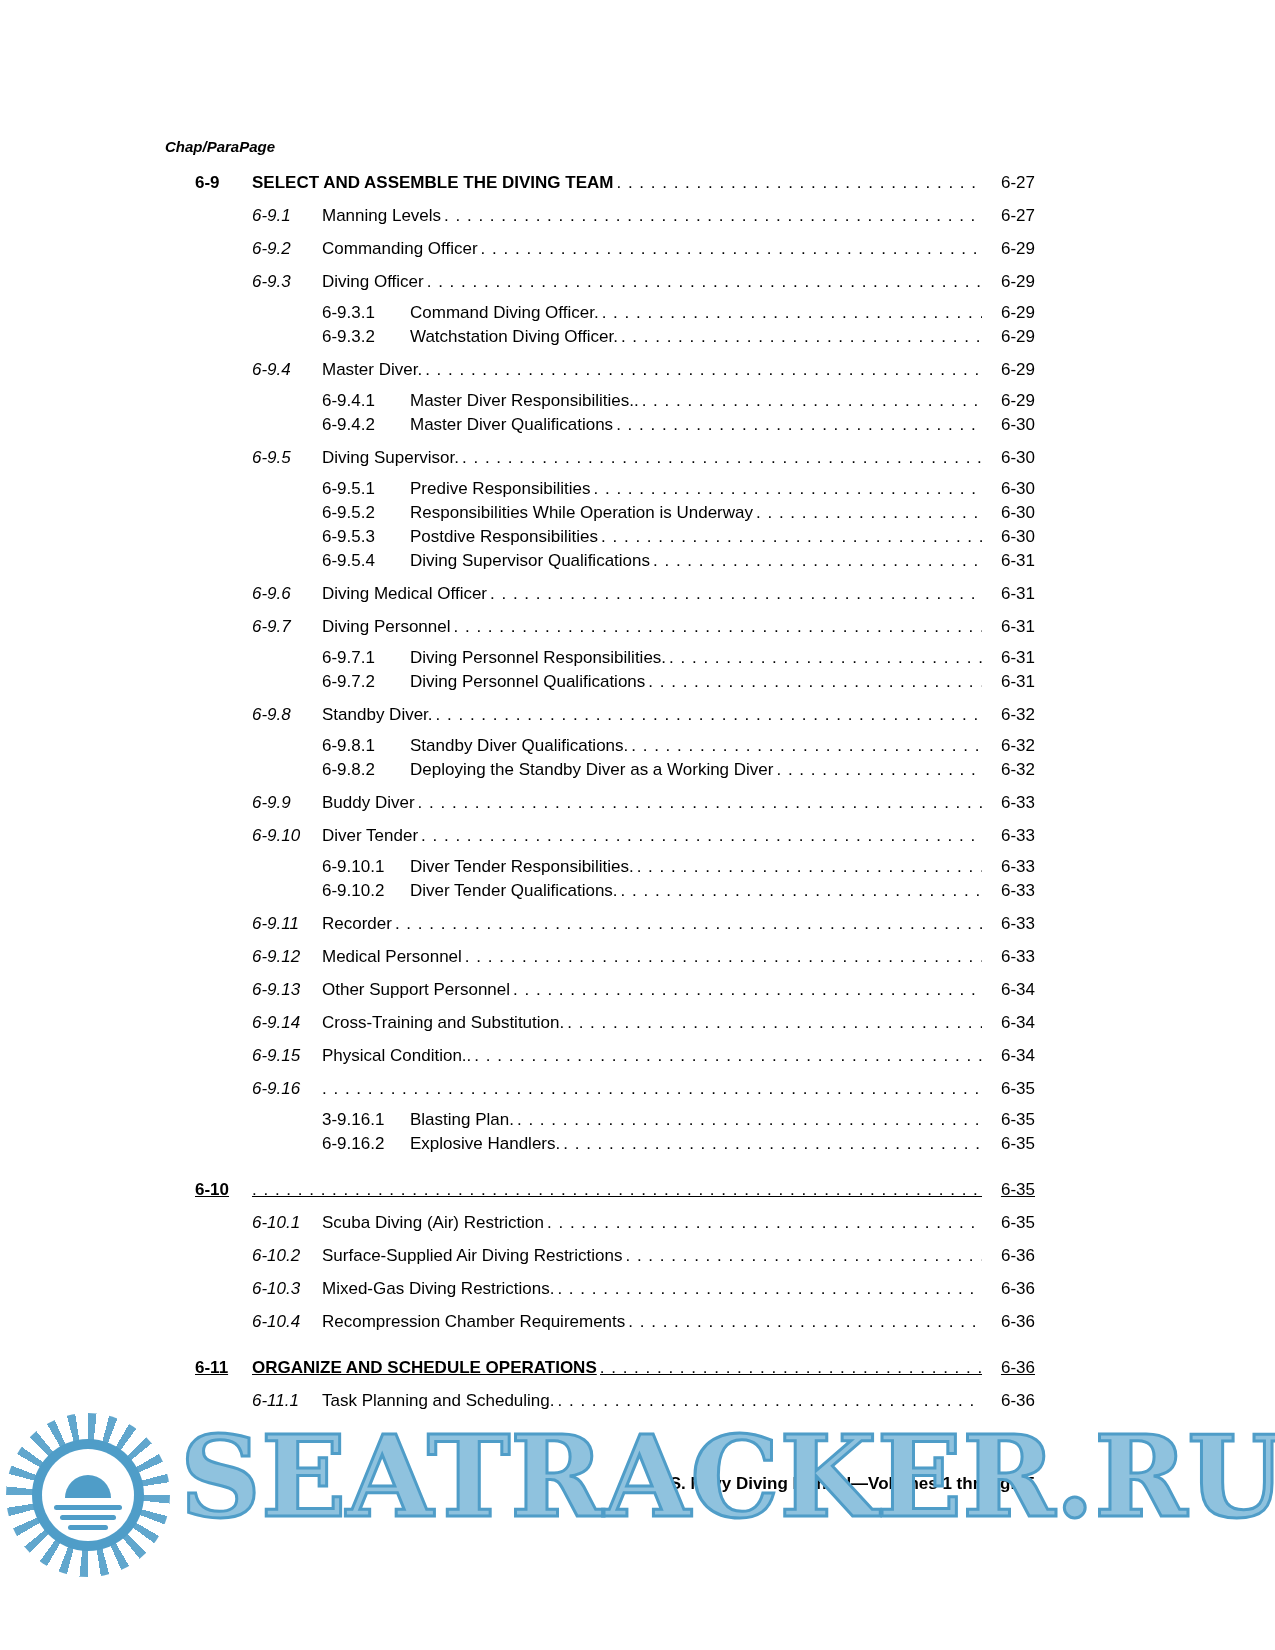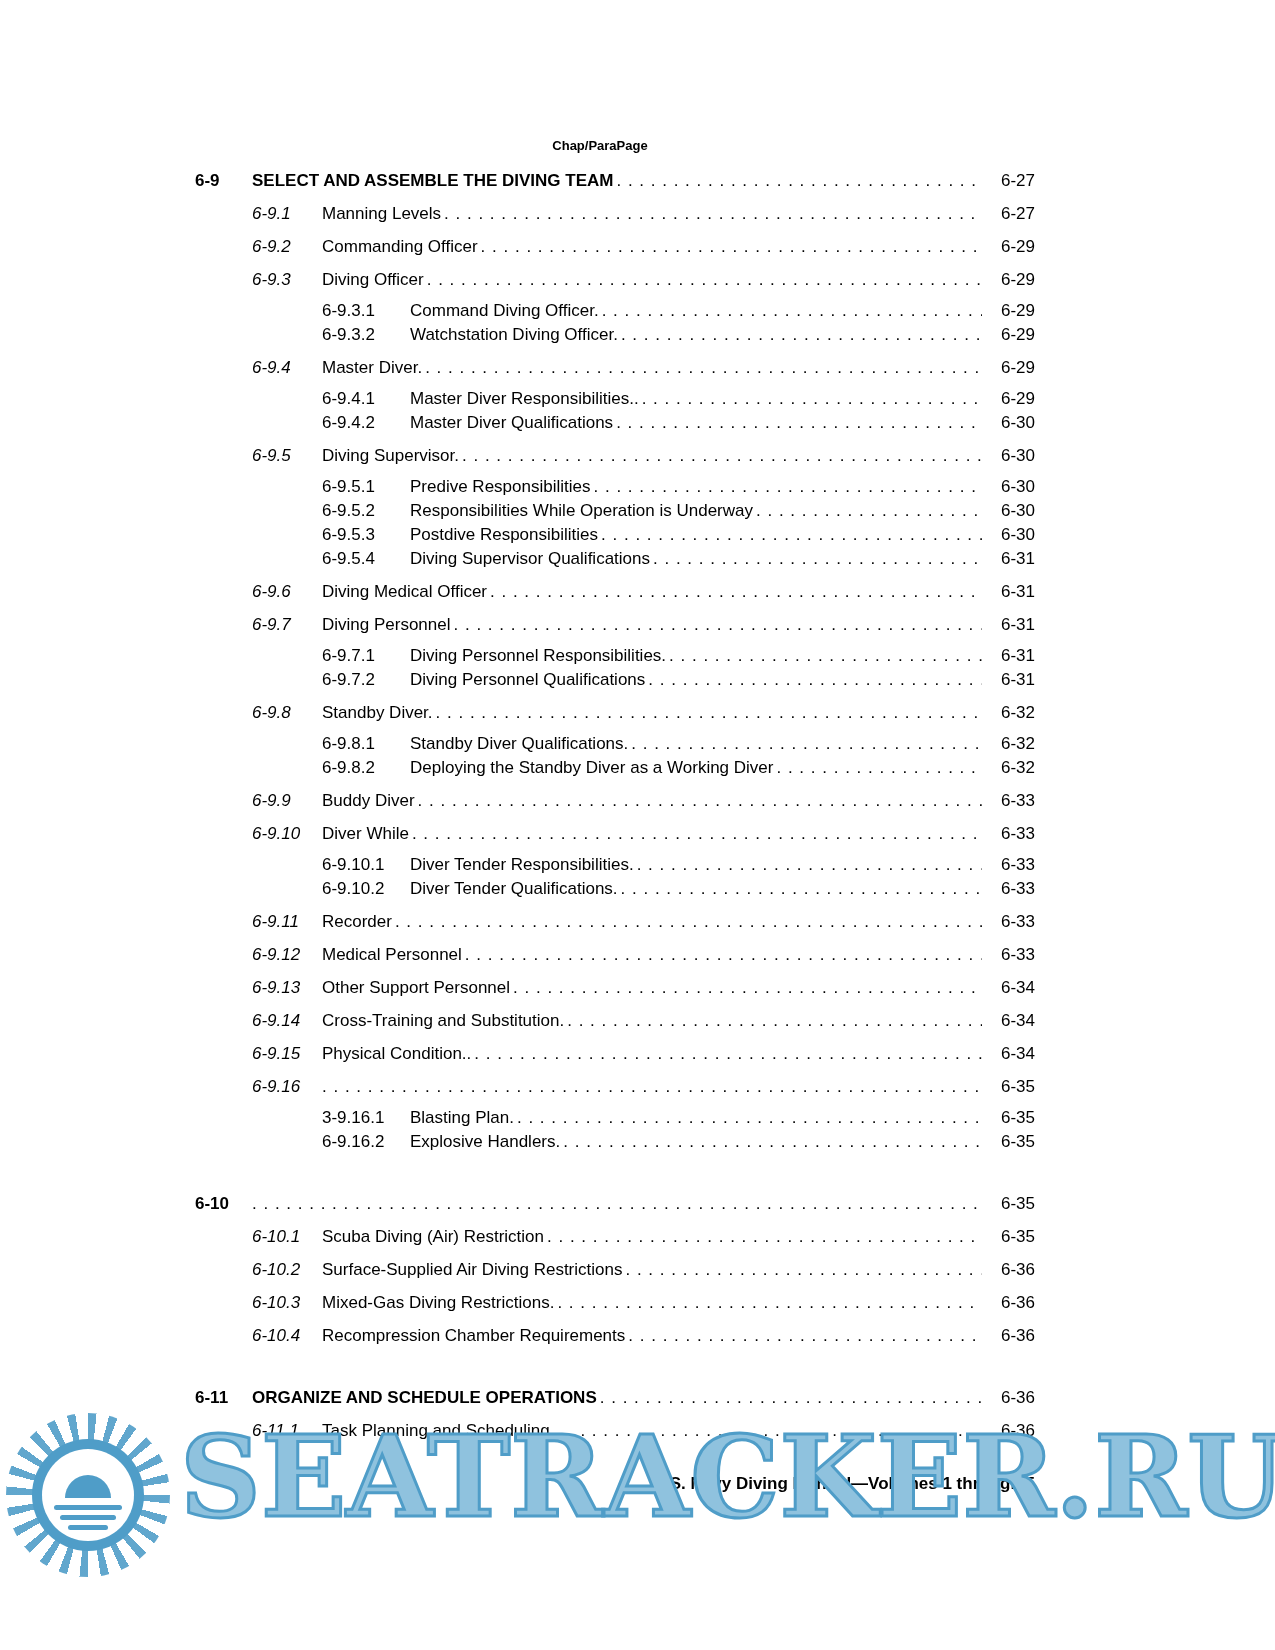--- a/index.html
+++ b/index.html
@@ -17,37 +17,38 @@
 
   
   .toc-main {
     position: absolute;
     left: 165px;
     top: 138px;
     width: 870px;
   }
   .toc-header {
     display: flex;
-    justify-content: center;
+    justify-content: flex-start;
     font-weight: bold;
-    font-size: 13px;
+    font-size: 15px;
     margin-bottom: 18px;
+    font-style: italic;
   }
   .row {
     display: flex;
     align-items: baseline;
     height: 20px;
     margin-top: 13px;
     font-size: 17px;
     line-height: 20px;
   }
   .row:first-child { margin-top: 0; }
   .row.l3 { margin-top: 4px; }
   .row.l1 + .row.l3, .row.l2 + .row.l3 { margin-top: 11px; }
-  .row.section-gap { margin-top: 42px; }
+  .row.section-gap { margin-top: 26px; text-decoration: underline; }
 
   .row.l1 { padding-left: 30px; justify-content: flex-end; }
   .row.l2 { padding-left: 87px; }
   .row.l3 { padding-left: 157px; }
 
   .row .num { flex: 0 0 auto; }
   .row.l1 .num { width: 57px; }
   .row.l2 .num { width: 70px; font-style: italic; }
   .row.l3 .num { width: 88px; }
 
@@ -293,21 +294,21 @@
       <span class="page-num">6-32</span>
     </div>
         <div class="row l2">
       <span class="num">6-9.9</span>
       <span class="title">Buddy Diver</span>
       <span class="leader"></span>
       <span class="page-num">6-33</span>
     </div>
         <div class="row l2">
       <span class="num">6-9.10</span>
-      <span class="title">Diver While</span>
+      <span class="title">Diver Tender</span>
       <span class="leader"></span>
       <span class="page-num">6-33</span>
     </div>
         <div class="row l3">
       <span class="num">6-9.10.1</span>
       <span class="title">Diver Tender Responsibilities.</span>
       <span class="leader"></span>
       <span class="page-num">6-33</span>
     </div>
         <div class="row l3">

